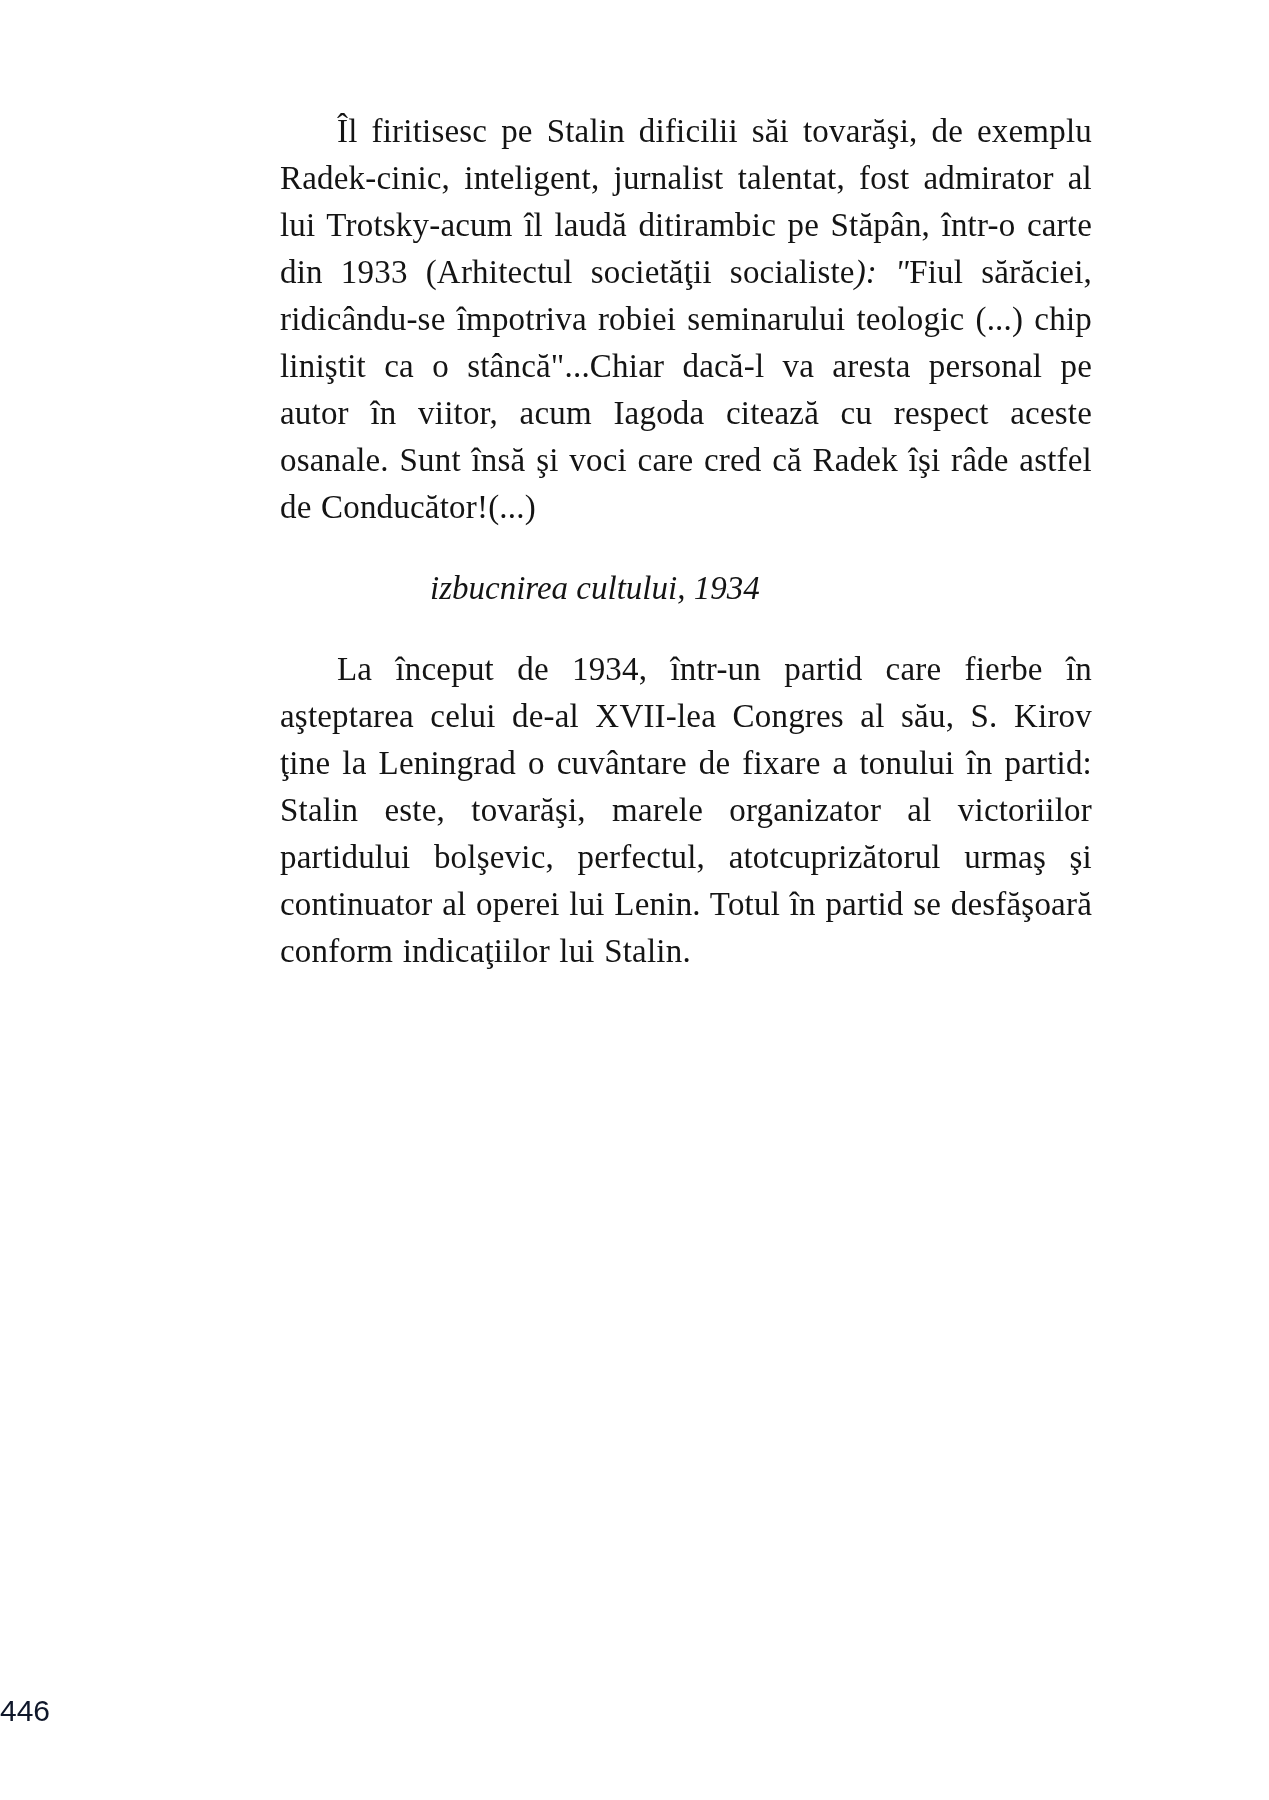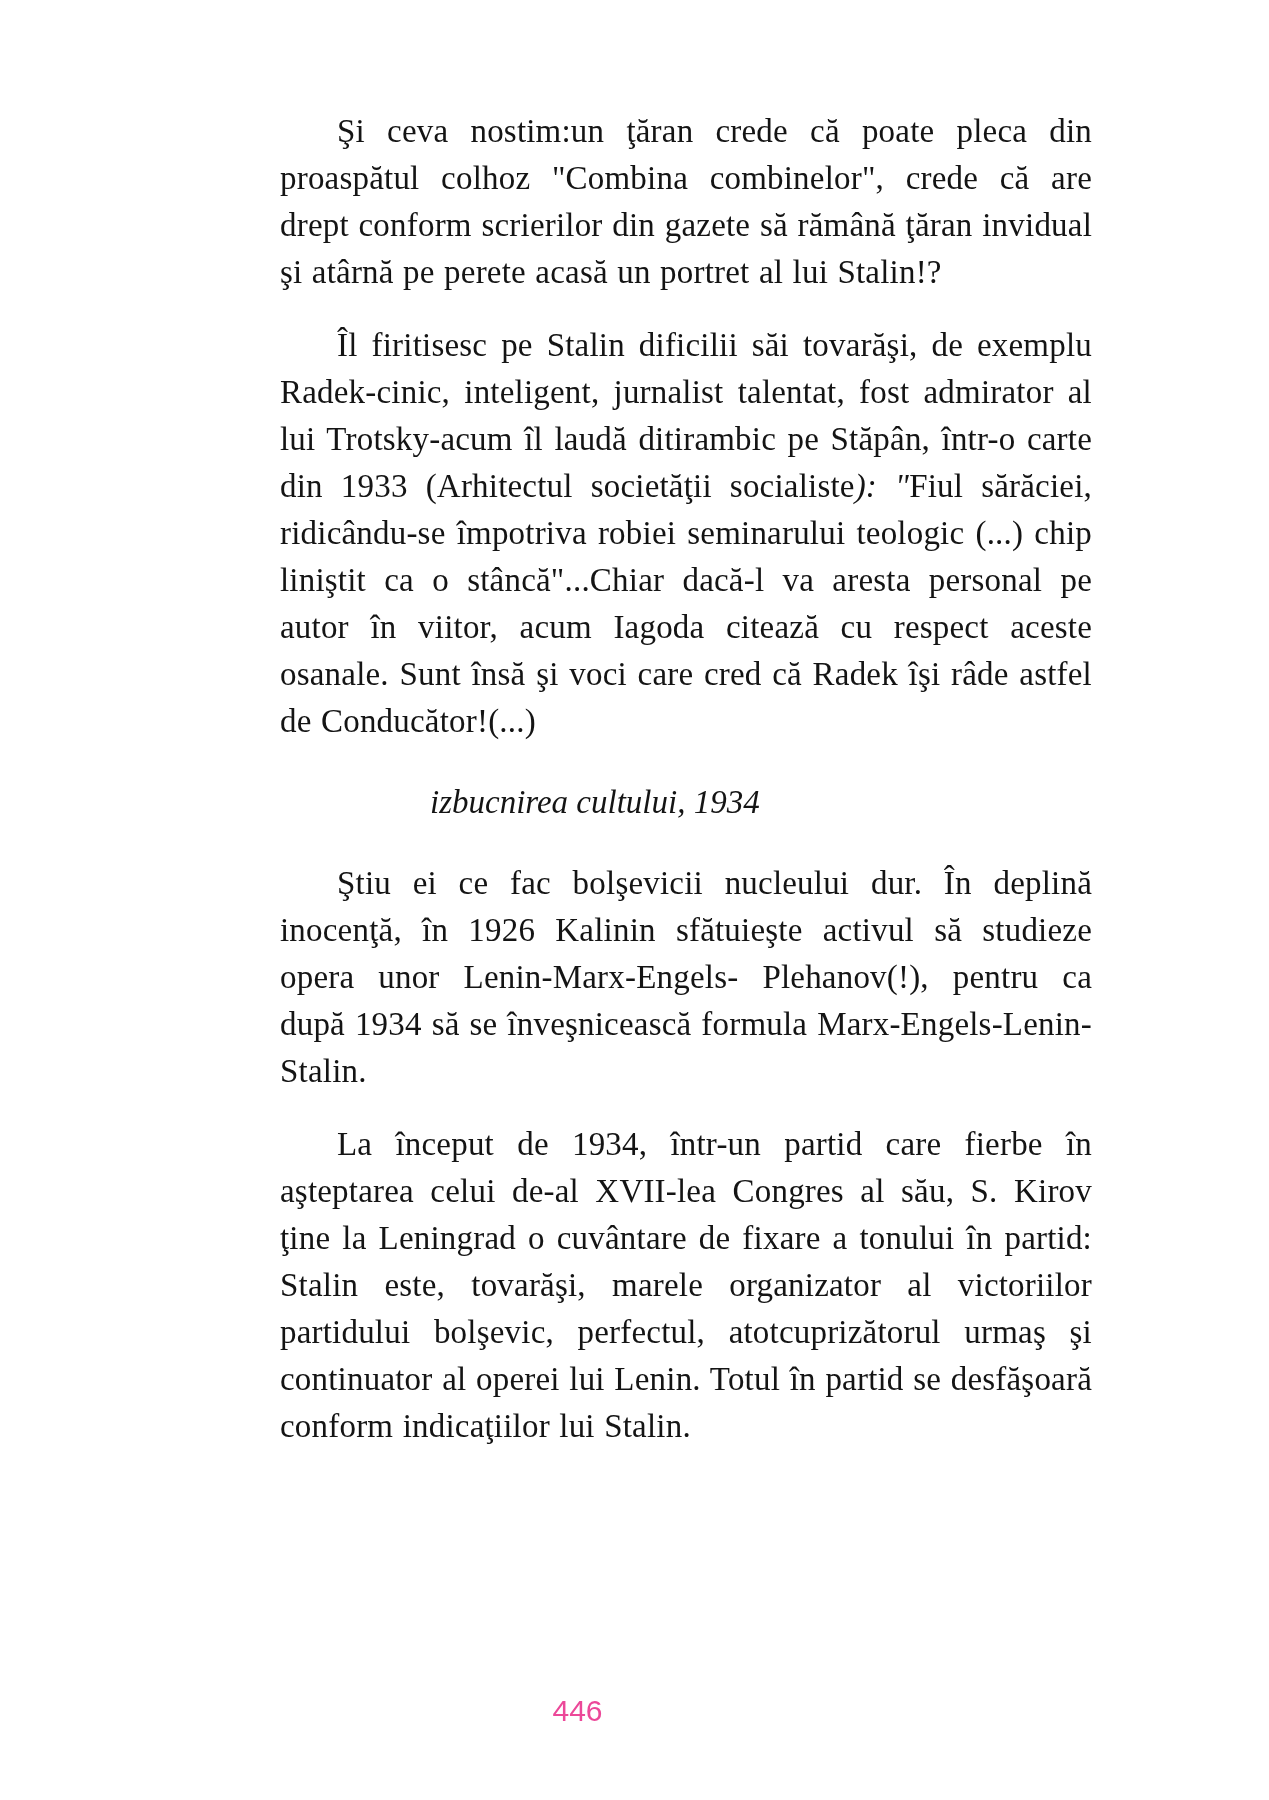--- a/index.html
+++ b/index.html
@@ -43,30 +43,28 @@
   }
   .seg-italic {
     font-style: italic;
     text-align: center;
   }
   .page-number {
     position: absolute;
     left: 0;
     top: 1694px;
     width: 1155px;
-    text-align: center;
+    text-align: left;
     font-family: "Liberation Sans", sans-serif;
     font-size: 30px;
-    color: #ec4899;
+    color: #0f172a;
   }
 </style>
 </head>
 <body>
 
 <div class="text-block">
-    <p class="body-para indented"><span class="seg-normal">Şi ceva nostim:un ţăran crede că poate pleca din proaspătul colhoz "Combina combinelor", crede că are drept conform scrierilor din gazete să rămână ţăran invidual şi atârnă pe perete acasă un portret al lui Stalin!?</span></p>
     <p class="body-para indented"><span class="seg-normal">Îl firitisesc pe Stalin dificilii săi tovarăşi, de exemplu Radek-cinic, inteligent, jurnalist talentat, fost admirator al lui Trotsky-acum îl laudă  ditirambic pe Stăpân, într-o carte din 1933 (Arhitectul societăţii socialiste</span><span class="seg-italic">): "</span><span class="seg-normal">Fiul sărăciei, ridicându-se împotriva robiei seminarului teologic (...) chip liniştit ca o stâncă"...Chiar dacă-l va aresta personal pe autor în viitor, acum Iagoda citează cu respect aceste osanale. Sunt însă şi voci care cred că Radek îşi râde astfel de Conducător!(...)</span></p>
     <p class="heading-para"><span class="seg-italic">izbucnirea cultului, 1934</span></p>
-    <p class="body-para indented"><span class="seg-normal">Ştiu ei ce fac bolşevicii nucleului dur. În deplină inocenţă, în 1926 Kalinin sfătuieşte activul să studieze opera unor Lenin-Marx-Engels- Plehanov(!), pentru ca după 1934 să se înveşnicească formula Marx-Engels-Lenin-Stalin.</span></p>
     <p class="body-para indented"><span class="seg-normal">La început de 1934, într-un partid care fierbe în aşteptarea celui  de-al XVII-lea Congres al său, S. Kirov ţine la Leningrad o cuvântare de     fixare a tonului în partid: Stalin este, tovarăşi, marele organizator al victoriilor partidului bolşevic, perfectul, atotcuprizătorul urmaş şi continuator al operei lui Lenin. Totul în partid se desfăşoară conform indicaţiilor lui Stalin.</span></p>
   </div>
 
 <div class="page-number">446</div>
 
 </body></html>

